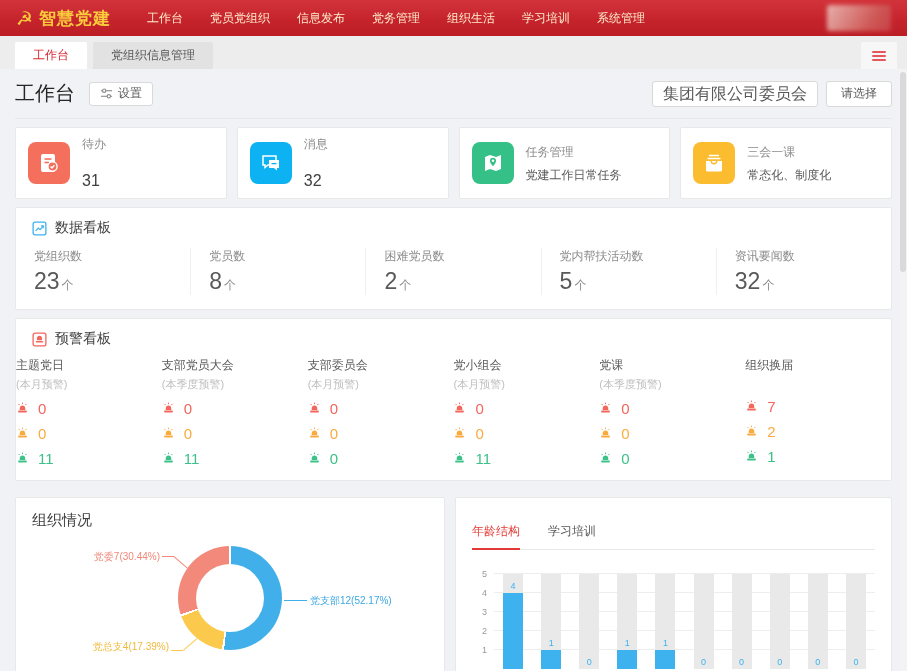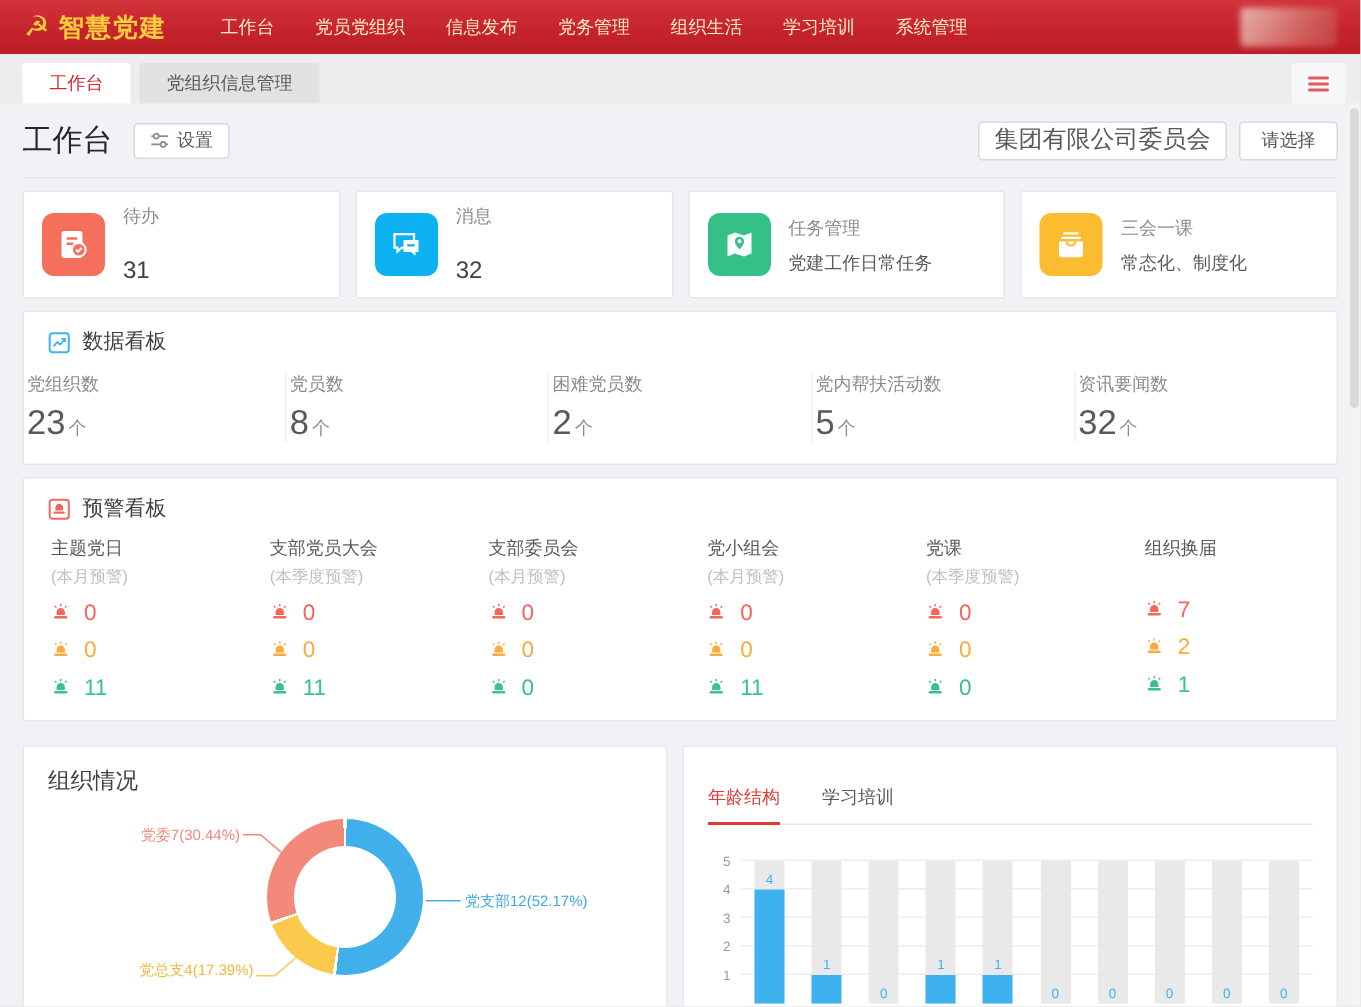--- a/index.html
+++ b/index.html
@@ -39,28 +39,28 @@
   .card{flex:1;background:#fff;border:1px solid #e8e8e8;border-radius:2px;display:flex;align-items:center;padding:8px 12px;gap:12px;cursor:pointer}
   .card-icon{width:42px;height:42px;border-radius:8px;display:flex;align-items:center;justify-content:center;flex:none}
   .card-label{font-size:12px;color:#8c8c8c}
   .card-value{font-size:16px;color:#404040;line-height:1.2;margin-top:18px}
   .card-value.small{font-size:12px;color:#595959;margin-top:7px}
 
   
   .panel{background:#fff;border:1px solid #e8e8e8;border-radius:2px;margin-top:8px}
   .panel-head{display:flex;align-items:center;gap:8px;padding:11px 16px 9px;font-size:14px;color:#404040}
   .stats{display:flex;padding:2px 0 14px}
-  .stat{flex:1;padding-left:2px;border-left:1px solid #f0f0f0}
+  .stat{flex:1;padding-left:18px;border-left:1px solid #f0f0f0}
   .stat:first-child{border-left:none}
   .stat-label{font-size:12px;color:#8c8c8c}
   .stat-value{font-size:23px;color:#595959;margin-top:3px}
   .stat-unit{font-size:12px;color:#8c8c8c;margin-left:2px}
 
   .warn-cols{display:flex;padding:0 0 13px}
-  .wcol{flex:1;padding-left:18px}
+  .wcol{flex:1;}
   .wlabel{font-size:12px;color:#595959}
   .wsub{font-size:11px;color:#bfbfbf;margin-top:3px;min-height:13px}
   .wrow{display:flex;align-items:center;gap:9px;margin-top:8px;font-size:15px}
 
   
   .bottom-row{display:flex;gap:10px;margin-top:8px;height:218px}
   .org-panel{width:430px;flex:none;padding:13px 16px;display:flex;flex-direction:column}
   .member-panel{flex:1;padding:13px 16px;display:flex;flex-direction:column}
   .panel-title{font-size:15px;color:#404040}
 

